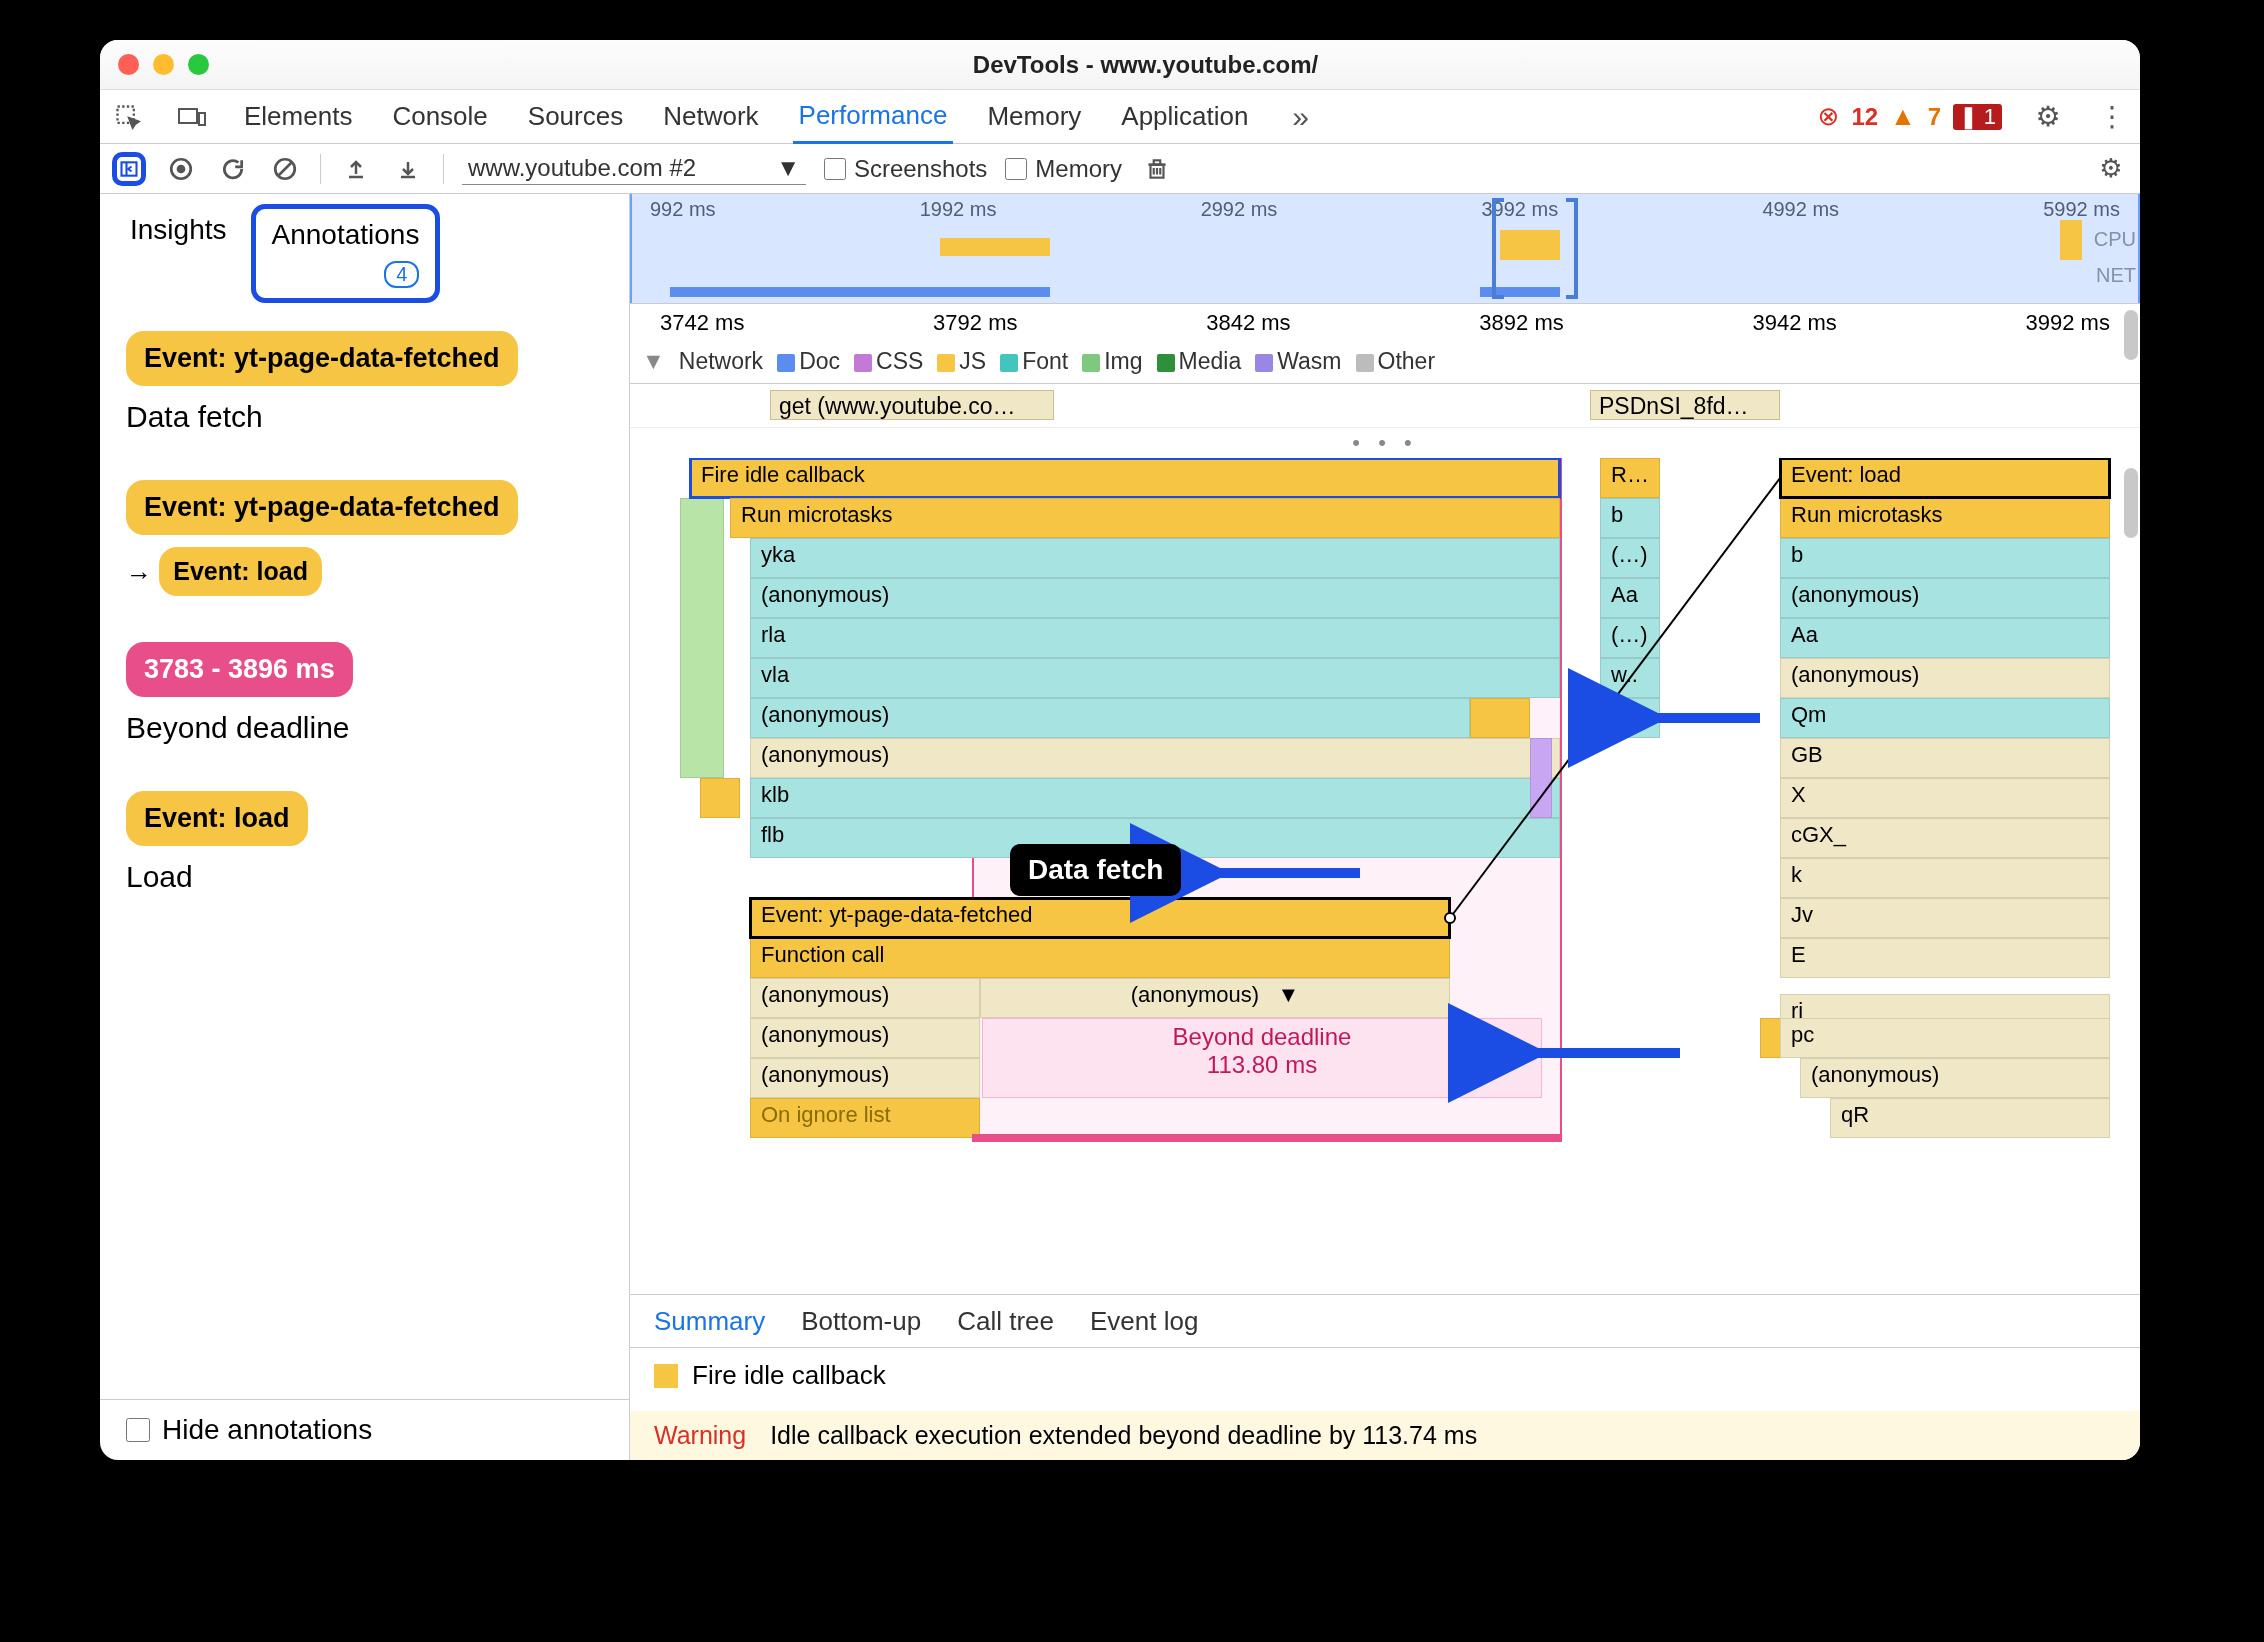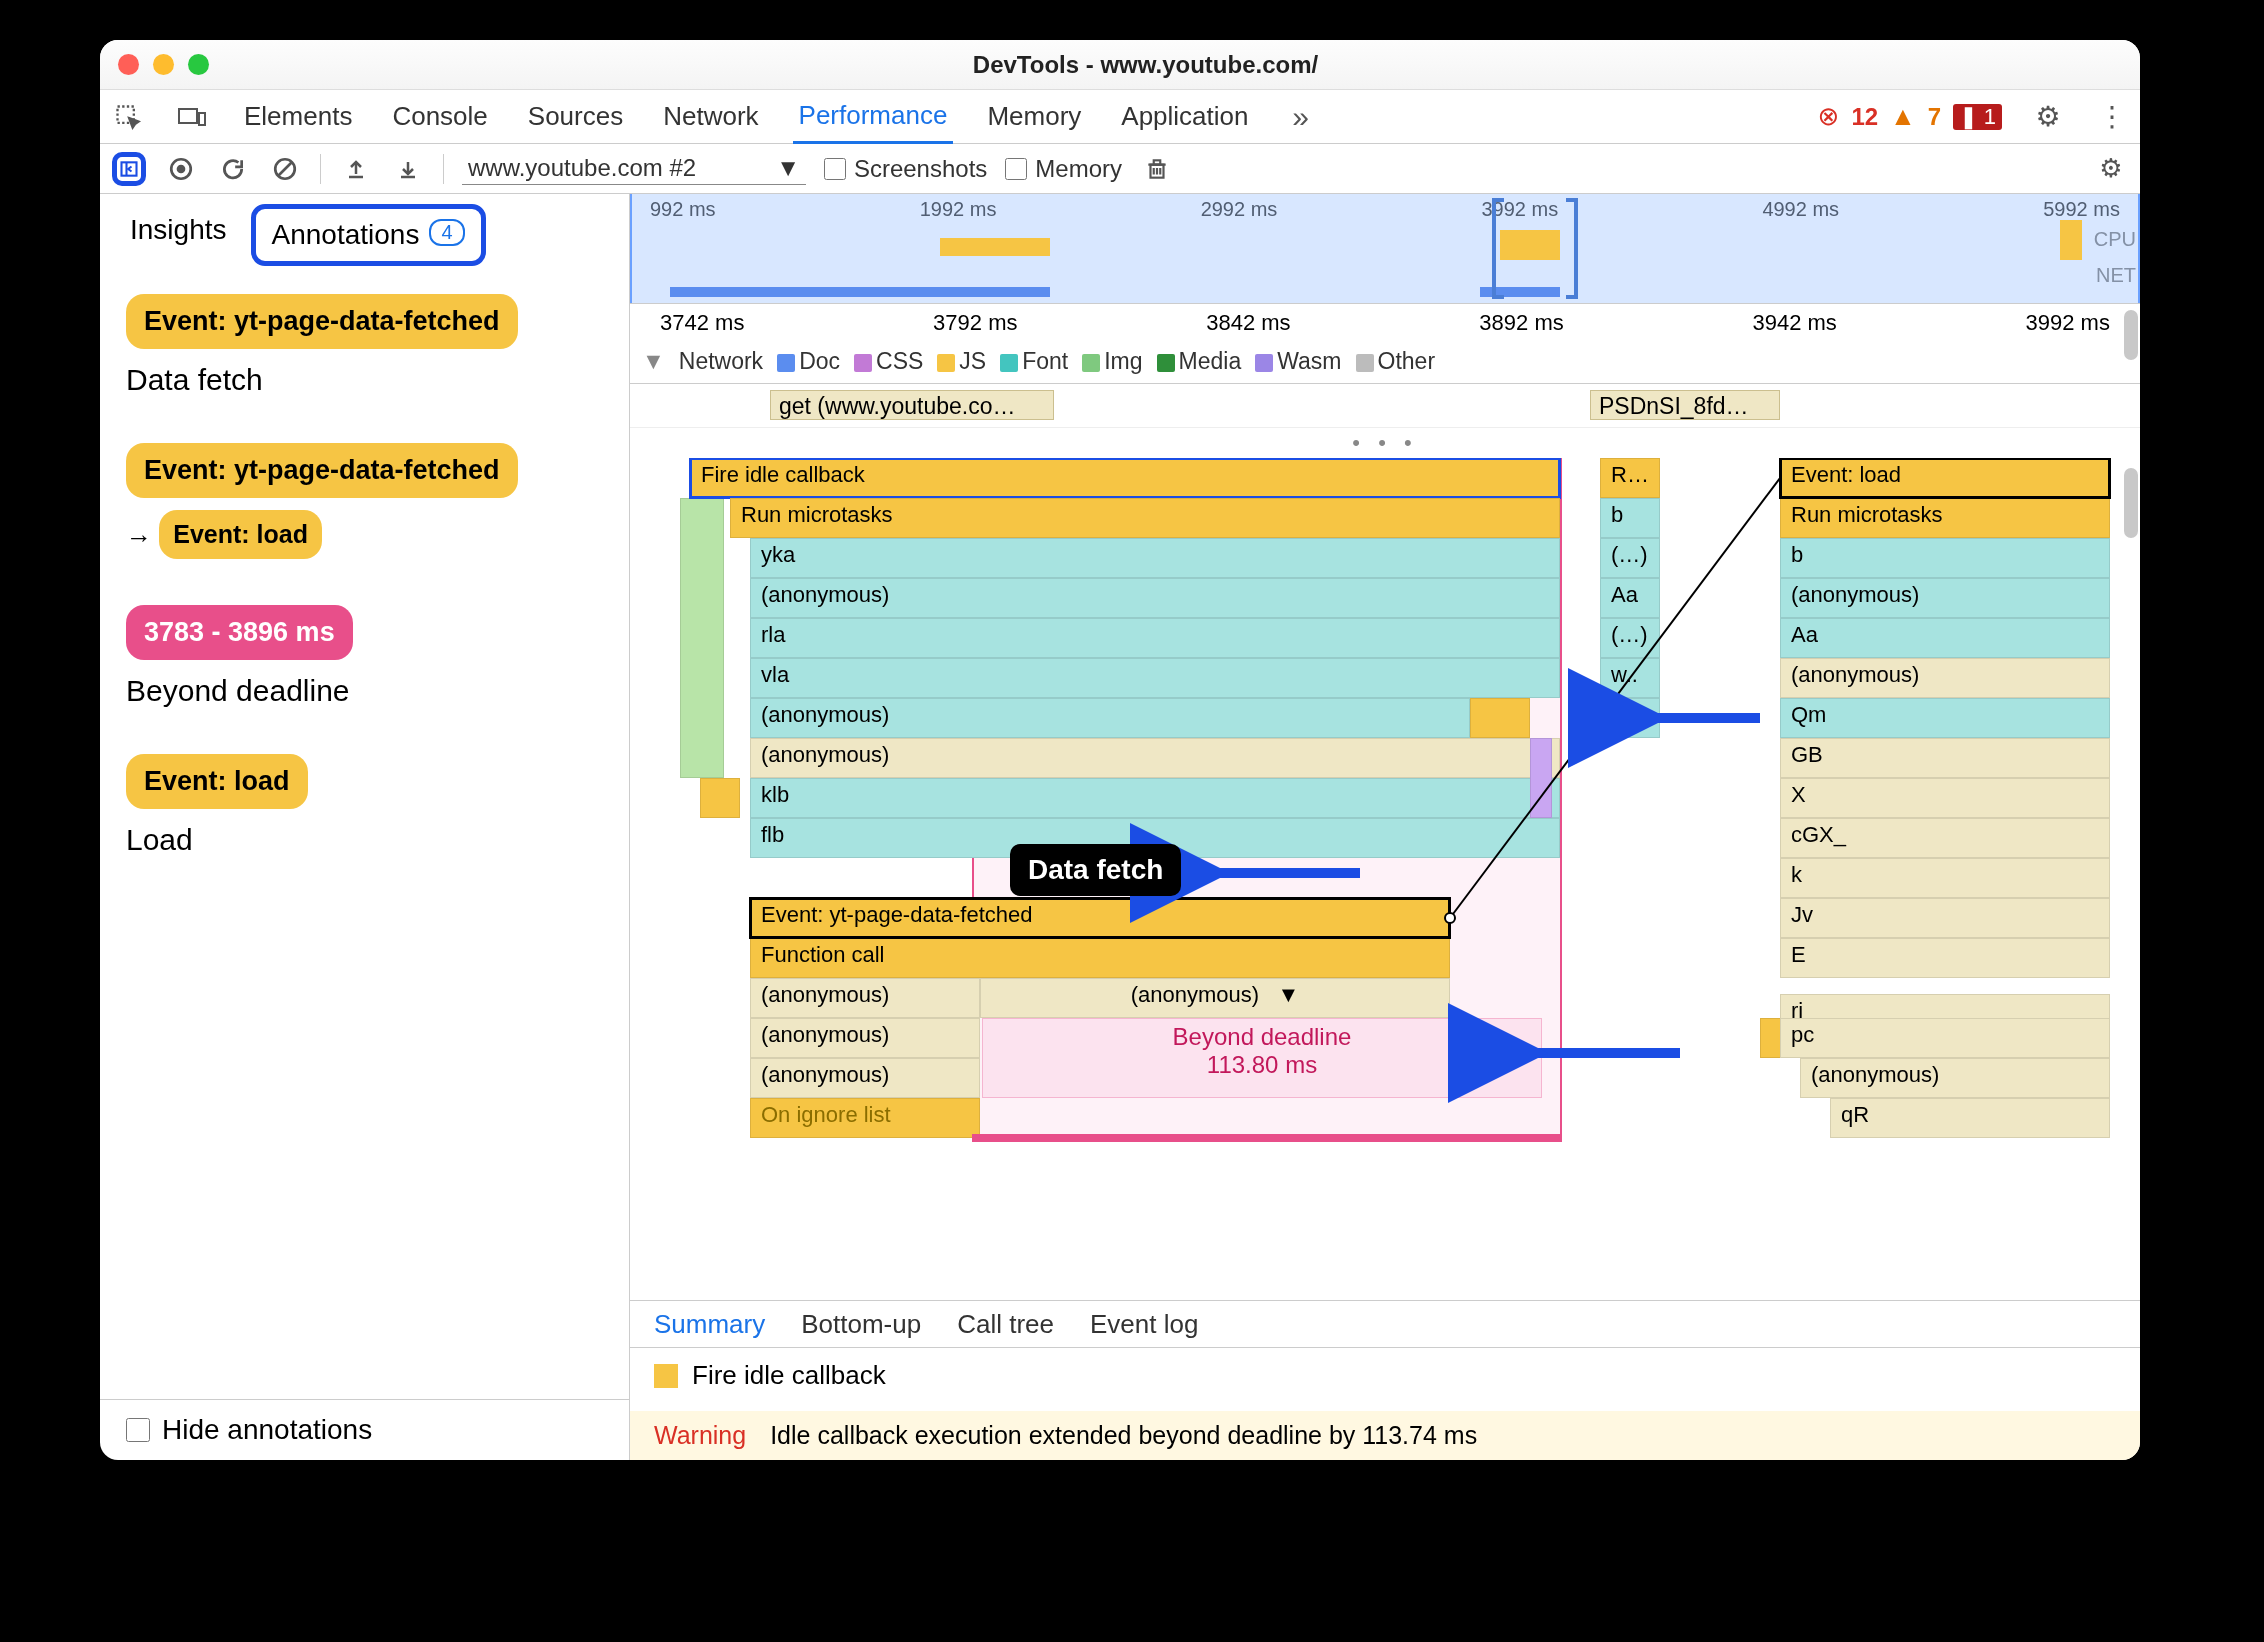--- a/index.html
+++ b/index.html
@@ -31,21 +31,21 @@
 .toolbar label{display:flex;align-items:center;gap:8px;}
 .toolbar input[type=checkbox]{width:22px;height:22px;}
 
 
 .body { flex:1; display:flex; overflow:hidden; }
 
 
 .sidebar { width: 530px; border-right:1px solid #ccc; display:flex; flex-direction:column; }
 .side-tabs { display:flex; gap:8px; padding:10px 14px; font-size:28px; }
 .side-tabs .stab{padding:10px 16px;}
-.side-tabs .stab.active{border:5px solid #1b4de4;border-radius:14px;display:flex;align-items:flex-start;gap:10px;}
+.side-tabs .stab.active{border:5px solid #1b4de4;border-radius:14px;display:flex;align-items:flex-end;gap:10px;flex-direction:column;}
 .count-pill{background:#fff;border:2px solid #1a73e8;color:#1a73e8;border-radius:12px;font-size:20px;padding:0 10px;}
 .side-content{flex:1;overflow-y:auto;padding:18px 26px;font-size:28px;}
 .ann-block{margin-bottom:46px;}
 .evt-pill{background:#f6c544;padding:10px 18px;border-radius:18px;font-weight:700;font-size:27px;display:inline-block;line-height:1.3;}
 .evt-pill.pink{background:#e84f8a;color:#fff;}
 .ann-label{font-size:30px;margin-top:14px;}
 .arrow-link{margin-top:12px;font-size:26px;}
 .side-footer{border-top:1px solid #ccc;padding:14px 26px;display:flex;align-items:center;gap:12px;font-size:28px;}
 
 
@@ -87,21 +87,21 @@
 .callout{position:absolute;background:#000;color:#fff;font-size:28px;font-weight:700;padding:10px 18px;border-radius:10px;z-index:50;white-space:nowrap;}
 .blue-arrow{position:absolute;z-index:40;}
 .blue-arrow svg{overflow:visible;}
 
 .deadline-box{position:absolute;background:#fce3ef;border:1px solid #f5b5d0;text-align:center;padding:4px;}
 .deadline-box .t1{color:#c2185b;font-size:24px;}
 .deadline-box .t2{color:#c2185b;font-size:24px;}
 .deadline-bar{position:absolute;height:8px;background:#e84f8a;}
 
 
-.dtabs{height:48px;border-top:1px solid #ccc;border-bottom:1px solid #ccc;display:flex;align-items:center;gap:36px;padding:0 24px;font-size:26px;}
+.dtabs{height:54px;border-top:1px solid #ccc;border-bottom:1px solid #ccc;display:flex;align-items:center;gap:36px;padding:0 24px;font-size:26px;}
 .dtabs .dt{cursor:pointer;color:#333;}
 .dtabs .dt.active{color:#1a73e8;}
 
 
 .summary{padding:12px 24px;font-size:26px;}
 .summary-row{display:flex;align-items:center;gap:14px;margin-bottom:8px;}
 .sum-sw{width:24px;height:24px;background:#f6c544;}
 .warn-row{background:#fff8e1;padding:10px 24px;font-size:25px;display:flex;gap:24px;}
 .warn-row .wlabel{color:#d93025;}
 

